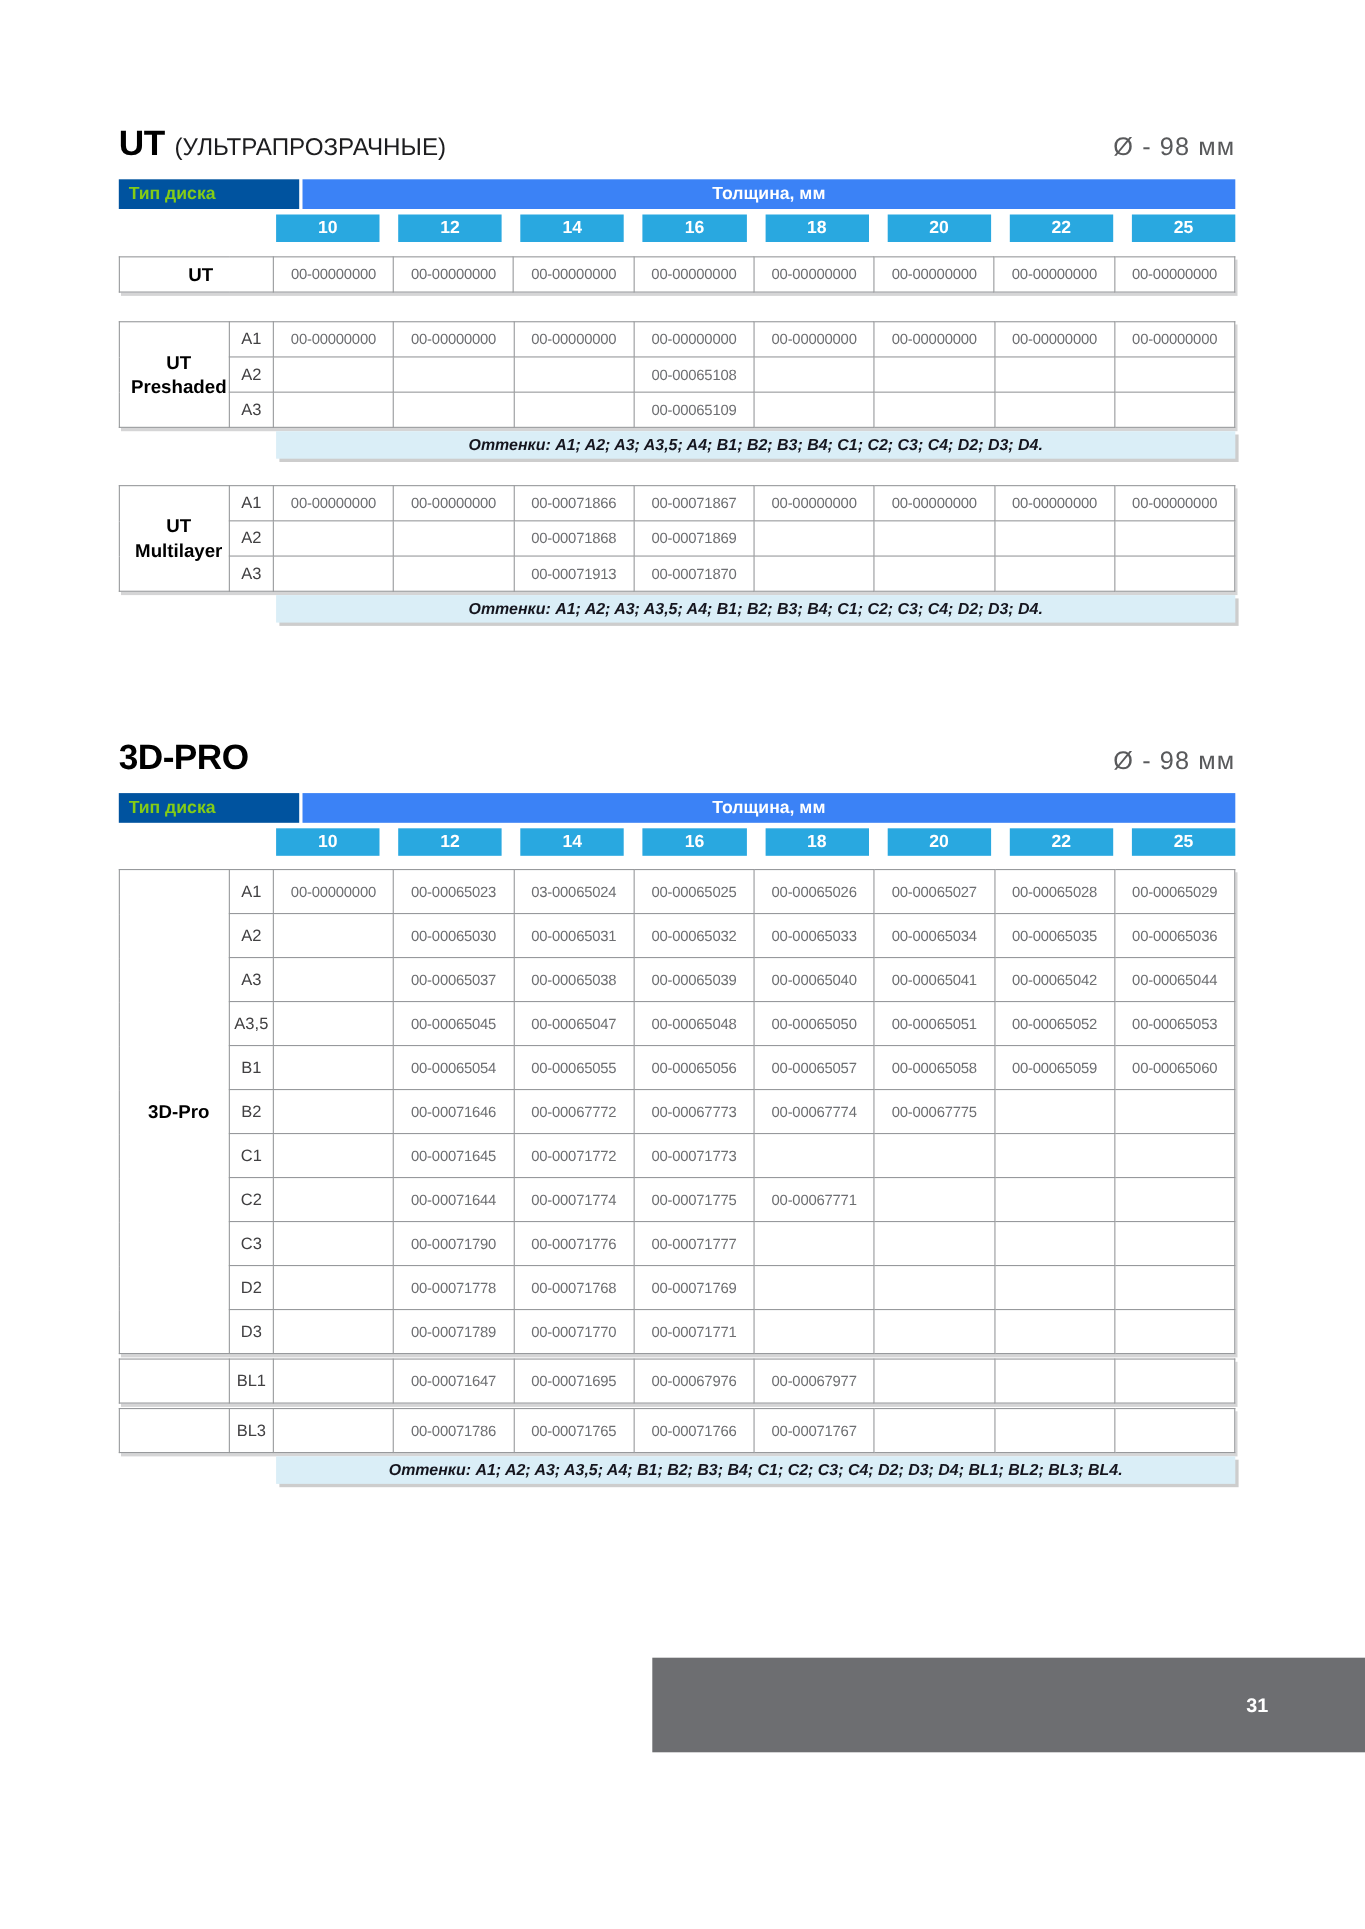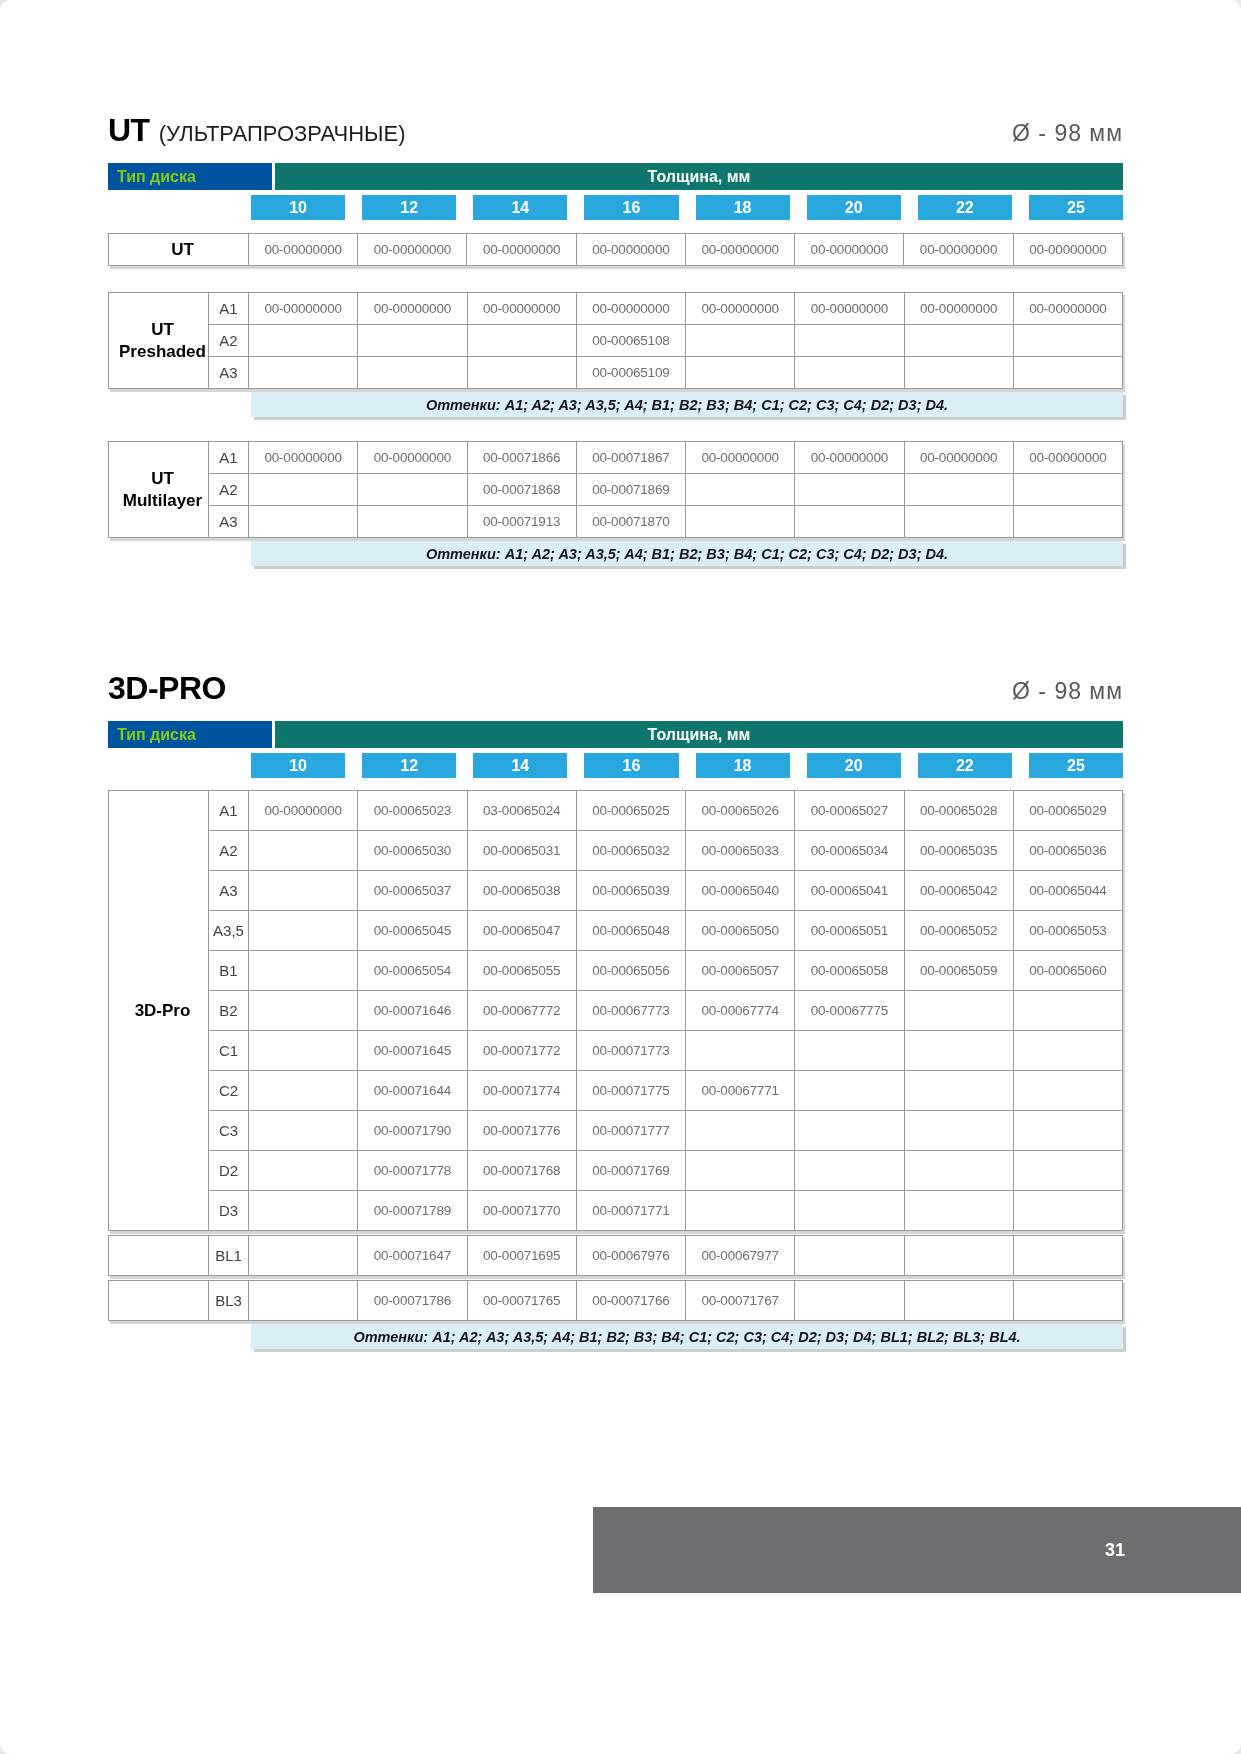--- a/index.html
+++ b/index.html
@@ -1,35 +1,35 @@
 <!DOCTYPE html>
 <html><head>
 <meta charset="utf-8">
 <style>
   * { margin:0; padding:0; box-sizing:border-box; }
   html,body { background:#e8e8e8; }
   body { font-family:"Liberation Sans", sans-serif; }
-  .page { position:relative; width:1241px; height:1754px; background:#ffffff; margin:0 auto; overflow:hidden;border-radius:11px; }
+  .page { position:relative; width:1241px; height:1754px; background:#ffffff; margin:0 auto; overflow:hidden; }
   .content { position:absolute; left:108px; top:0; width:1015px; }
 
   
   .sec-head { display:flex; justify-content:space-between; align-items:flex-end; }
   .sec-head.first { margin-top:112px; }
   .sec-head.second { margin-top:104px; }
   .title-wrap { display:flex; align-items:baseline; gap:9px; }
   .title-main { font-size:32px; font-weight:800; color:#000000; letter-spacing:-0.5px; }
   .title-sub { font-size:22px; font-weight:400; color:#1d1d1f; }
   .dia { font-size:23px; font-weight:500; color:#58595b; letter-spacing:1px; padding-bottom:2px; }
 
   
   .band { margin-top:14px; }
   .band-top { display:flex; gap:3px; height:27px; }
   .band-left { width:164px; background:#00539f; color:#84cc16; font-weight:bold; font-size:16px;
                display:flex; align-items:center; padding-left:9px; }
-  .band-right { flex:1; background:#0f766e; color:#ffffff; font-weight:bold; font-size:16px;
+  .band-right { flex:1; background:#3b82f6; color:#ffffff; font-weight:bold; font-size:16px;
                 display:flex; align-items:center; justify-content:center; }
   .band-cols { display:flex; gap:17px; margin-left:143px; margin-top:5px; height:25px; }
   .thick-cell { flex:1; background:#29a8e0; color:#ffffff; font-weight:bold; font-size:16px;
                 display:flex; align-items:center; justify-content:center; }
 
   
   table.grid { border-collapse:collapse; width:100%; table-layout:fixed;
                border:1px solid #6d6e71; box-shadow:2px 3px 0 rgba(88,89,91,0.25); background:#fff; }
   table.grid td { border:1px solid #97999c; text-align:center; vertical-align:middle; overflow:hidden; }
   td.code { font-size:13.5px; color:#6d6e71; letter-spacing:-0.2px; white-space:nowrap; }
@@ -43,21 +43,21 @@
   .t-bl { margin-top:4px; } .t-bl td { height:40px; }
 
   
   .note { margin-left:143px; margin-top:3px; height:25px; background:#daeef7;
           display:flex; align-items:center; justify-content:center;
           font-style:italic; font-weight:bold; font-size:14.5px; color:#15151e;
           box-shadow:3px 3px 0 rgba(88,89,91,0.3); }
 
   
   .footer { position:absolute; left:593px; right:0; top:1507px; height:86px; background:#6d6e71;
-            display:flex; align-items:center; justify-content:flex-end; padding-right:116px; }
+            display:flex; align-items:center; justify-content:flex-end; padding-right:88px; }
   .pagenum { color:#ffffff; font-weight:bold; font-size:18px; }
 </style>
 </head>
 <body>
 
 <div class="page">
   <div class="content">
 
     <div class="sec-head first">
       <div class="title-wrap">

